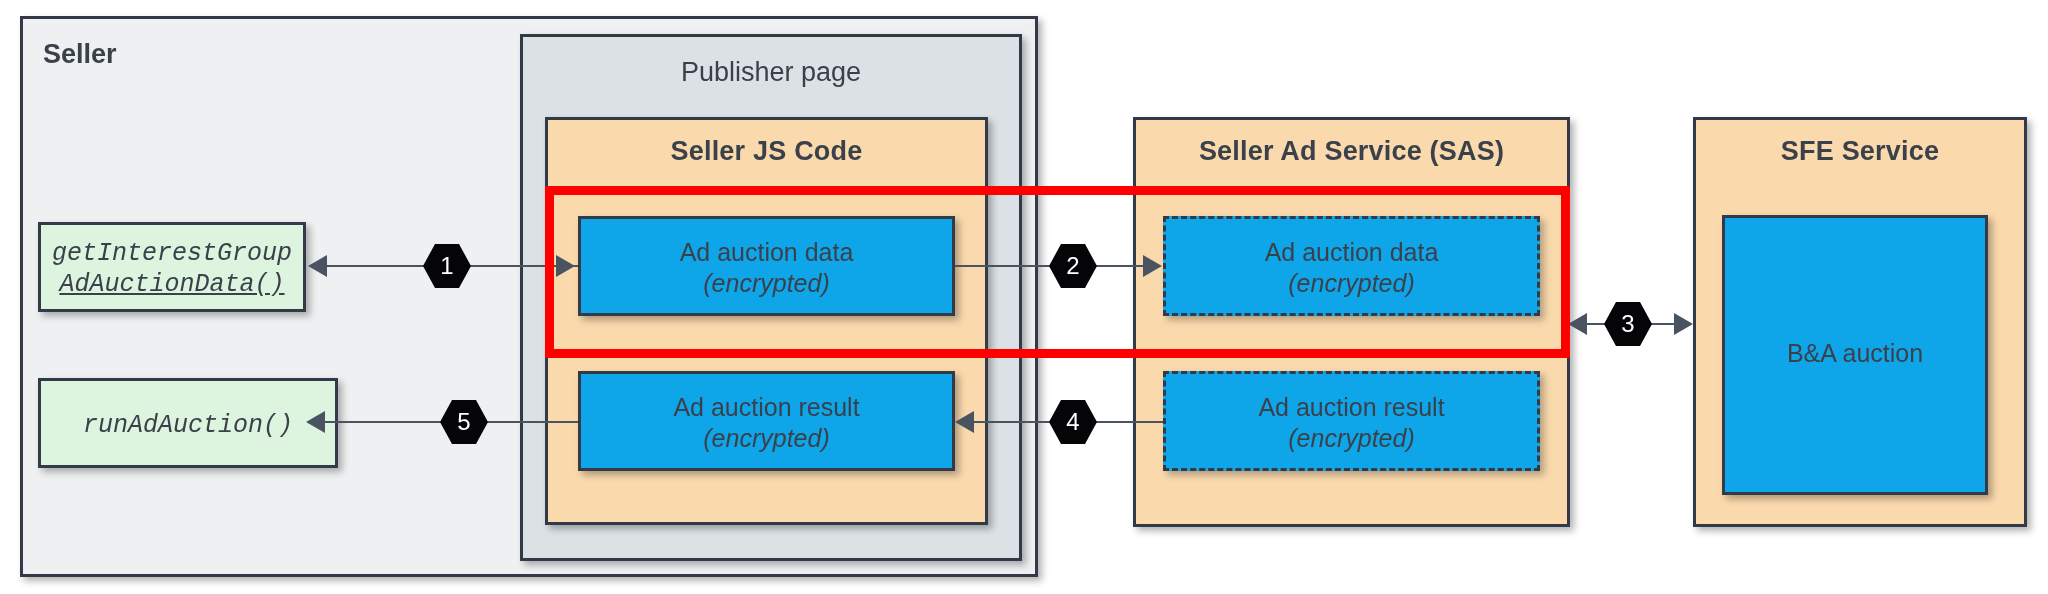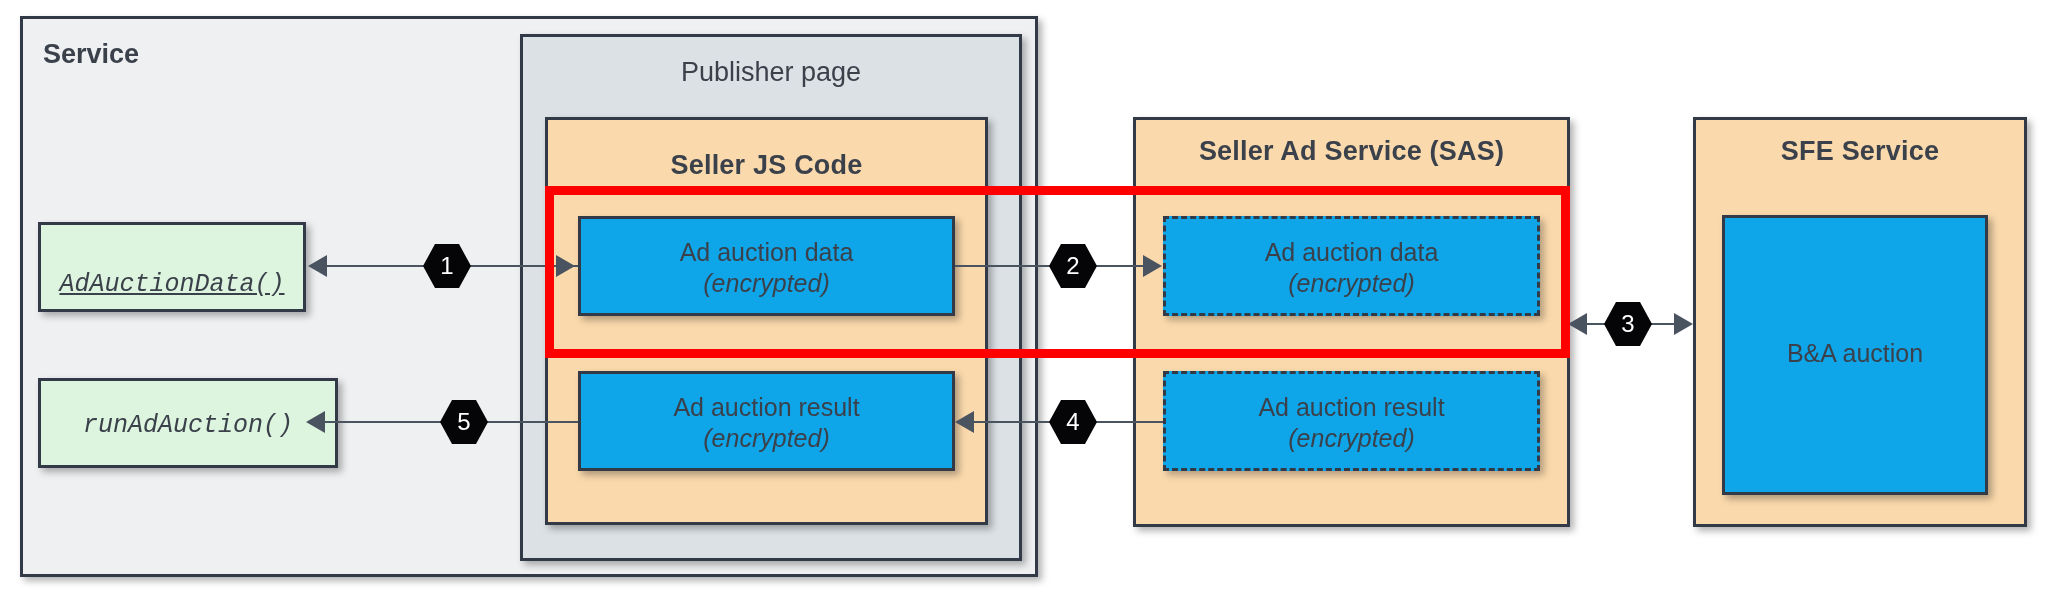--- a/index.html
+++ b/index.html
@@ -48,37 +48,38 @@
             background:#050508;color:#ffffff;font-size:24px;font-weight:normal;
             clip-path:polygon(25% 0%,75% 0%,100% 50%,75% 100%,25% 100%,0% 50%);
             filter:drop-shadow(2px 3px 3px rgba(0,0,0,.35));}
 </style>
 </head>
 <body>
 
 <div class="canvas">
 
   <div class="box browser" style="left:20px;top:16px;width:1018px;height:561px;">
-    <div class="corner-title" style="left:20px;top:20px;">Service</div>
+    <div class="corner-title" style="left:20px;top:20px;">Seller</div>
   </div>
 
   <div class="box green" style="left:38px;top:222px;width:268px;height:90px;">
+    <div class="mono" style="top:13px;">getInterestGroup</div>
     <div class="mono" style="top:44px;text-decoration:underline;">AdAuctionData()</div>
   </div>
 
   <div class="box green" style="left:38px;top:378px;width:300px;height:90px;">
     <div class="mono" style="top:29px;">runAdAuction()</div>
   </div>
 
   <div class="box publisher" style="left:520px;top:34px;width:502px;height:527px;">
     <div class="title-plain" style="top:20px;">Publisher page</div>
   </div>
 
   <div class="box orange" style="left:545px;top:117px;width:443px;height:408px;">
-    <div class="title-bold" style="top:30px;text-align:center;">Seller JS Code</div>
+    <div class="title-bold" style="top:16px;text-align:center;">Seller JS Code</div>
   </div>
 
   <div class="box cream" style="left:578px;top:216px;width:377px;height:100px;">
     <div class="celltext" style="top:18px;">Ad auction data</div>
     <div class="celltext" style="top:49px;font-style:italic;">(encrypted)</div>
   </div>
 
   <div class="box cream" style="left:578px;top:371px;width:377px;height:100px;">
     <div class="celltext" style="top:18px;">Ad auction result</div>
     <div class="celltext" style="top:49px;font-style:italic;">(encrypted)</div>

